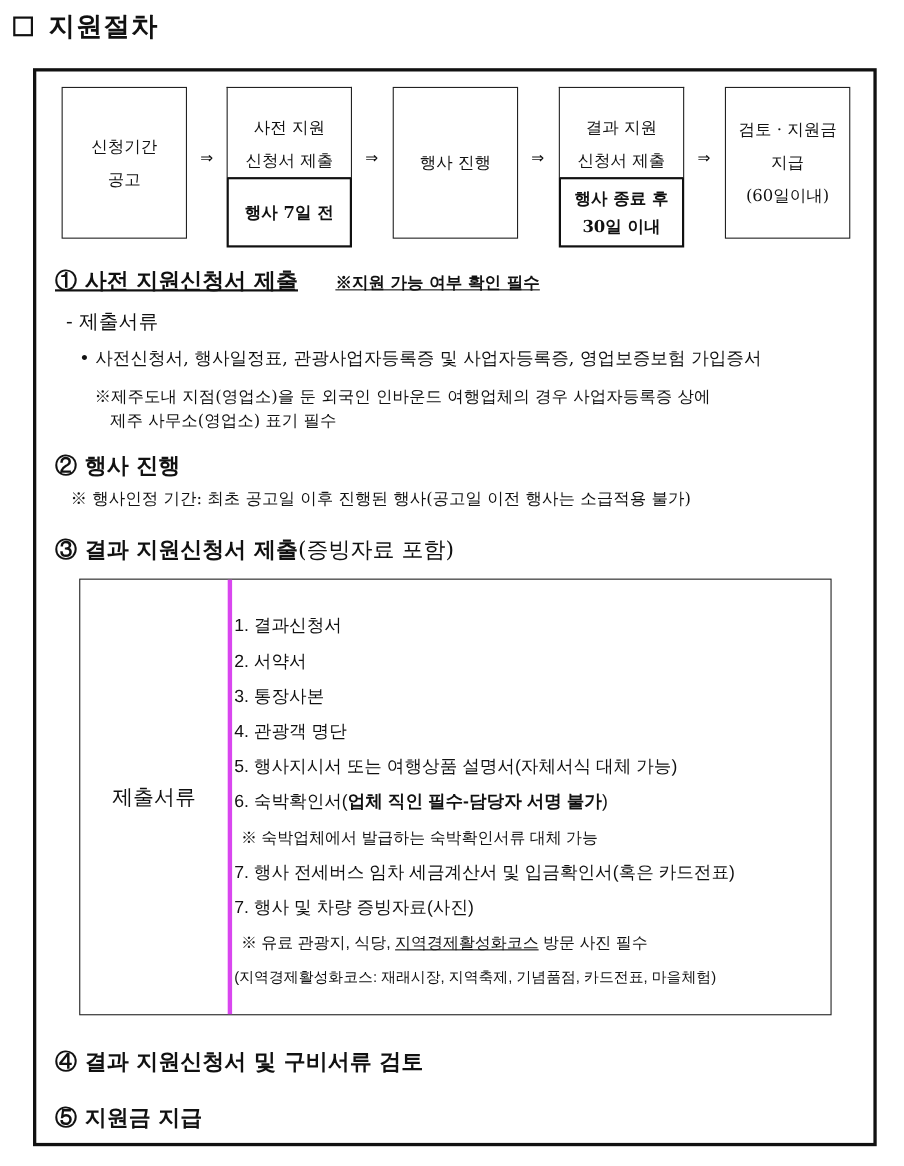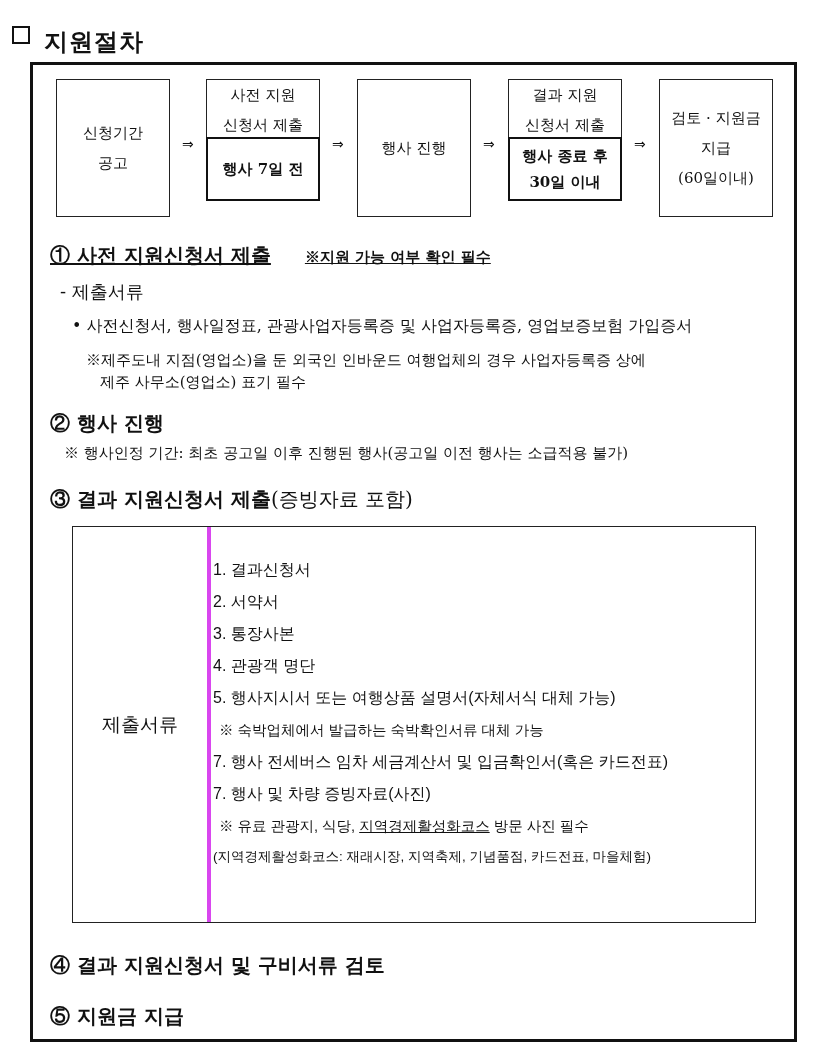--- a/index.html
+++ b/index.html
@@ -1,23 +1,23 @@
 <!DOCTYPE html>
 <html><head>
 <meta charset="utf-8">
 <style>
   html, body { margin: 0; padding: 0; background: #ffffff; }
   body { width: 822px; height: 1060px; position: relative; overflow: hidden; color: #111; font-family: "DejaVu Serif", serif; }
   .abs { position: absolute; }
-  .title { left: 12px; top: 26px; font-size: 24px; font-weight: bold; letter-spacing: 1px; display: flex; align-items: flex-start; }
+  .title { left: 12px; top: 8px; font-size: 24px; font-weight: bold; letter-spacing: 1px; display: flex; align-items: center; }
   .title .sq { width: 18px; height: 18px; border: 2px solid #111; margin-right: 14px; box-sizing: border-box; }
   .outer { left: 30px; top: 62px; width: 767px; height: 980px; border: 3px solid #111; box-sizing: border-box; }
   .fbox { position: absolute; top: 79px; height: 138px; border: 1px solid #222; box-sizing: border-box; display: flex; align-items: center; justify-content: center; text-align: center; font-size: 15px; line-height: 30px; }
   .split { position: absolute; top: 79px; height: 138px; width: 114px; box-sizing: border-box; }
-  .split .top { height: 58px; border: 1px solid #222; border-bottom: none; box-sizing: border-box; display: flex; align-items: flex-start; justify-content: center; text-align: center; font-size: 15px; line-height: 30px; }
+  .split .top { height: 82px; border: 1px solid #222; border-bottom: none; box-sizing: border-box; display: flex; align-items: flex-end; justify-content: center; text-align: center; font-size: 15px; line-height: 30px; }
   .split .bot { height: 64px; border: 2px solid #111; box-sizing: border-box; display: flex; align-items: center; justify-content: center; text-align: center; font-size: 15px; font-weight: bold; line-height: 26px; }
   .arrow { position: absolute; top: 136px; font-size: 14px; font-family: "DejaVu Sans", sans-serif; }
   .h1 { font-size: 20px; font-weight: bold; }
   .h1n { font-size: 20px; }
   .note-b { font-size: 15px; font-weight: bold; }
   .t15 { font-size: 16px; }
   .t14 { font-size: 15px; }
   .table { left: 72px; top: 526px; width: 684px; height: 397px; border: 1px solid #222; box-sizing: border-box; }
   .table .lc { position: absolute; left: 0; top: 0; width: 134px; height: 100%; border-right: 4px solid #d946ef; display: flex; align-items: center; justify-content: center; font-family: "DejaVu Sans", sans-serif; font-size: 19px; }
   .table .rc { position: absolute; left: 140px; top: 27px; font-family: Liberation Sans, sans-serif; }
@@ -104,20 +104,21 @@
 </div>
 
 <div class="abs table">
   <div class="lc">제출서류</div>
   <div class="rc">
     <div class="li">1. 결과신청서</div>
     <div class="li">2. 서약서</div>
     <div class="li">3. 통장사본</div>
     <div class="li">4. 관광객 명단</div>
     <div class="li">5. 행사지시서 또는 여행상품 설명서(자체서식 대체 가능)</div>
+    <div class="li"><span>6. 숙박확인서(</span><span class="b">업체 직인 필수-담당자 서명 불가</span><span>)</span></div>
     <div class="sub">※ 숙박업체에서 발급하는 숙박확인서류 대체 가능</div>
     <div class="li">7. 행사 전세버스 임차 세금계산서 및 입금확인서(혹은 카드전표)</div>
     <div class="li">7. 행사 및 차량 증빙자료(사진)</div>
     <div class="sub"><span>※ 유료 관광지, 식당, </span><span class="u">지역경제활성화코스</span><span> 방문 사진 필수</span></div>
     <div class="sub2">(지역경제활성화코스: 재래시장, 지역축제, 기념품점, 카드전표, 마을체험)</div>
   </div>
 </div>
 
 <div class="abs h1" style="left:50px;top:952px;">④ 결과 지원신청서 및 구비서류 검토</div>
 <div class="abs h1" style="left:50px;top:1003px;">⑤ 지원금 지급</div>

